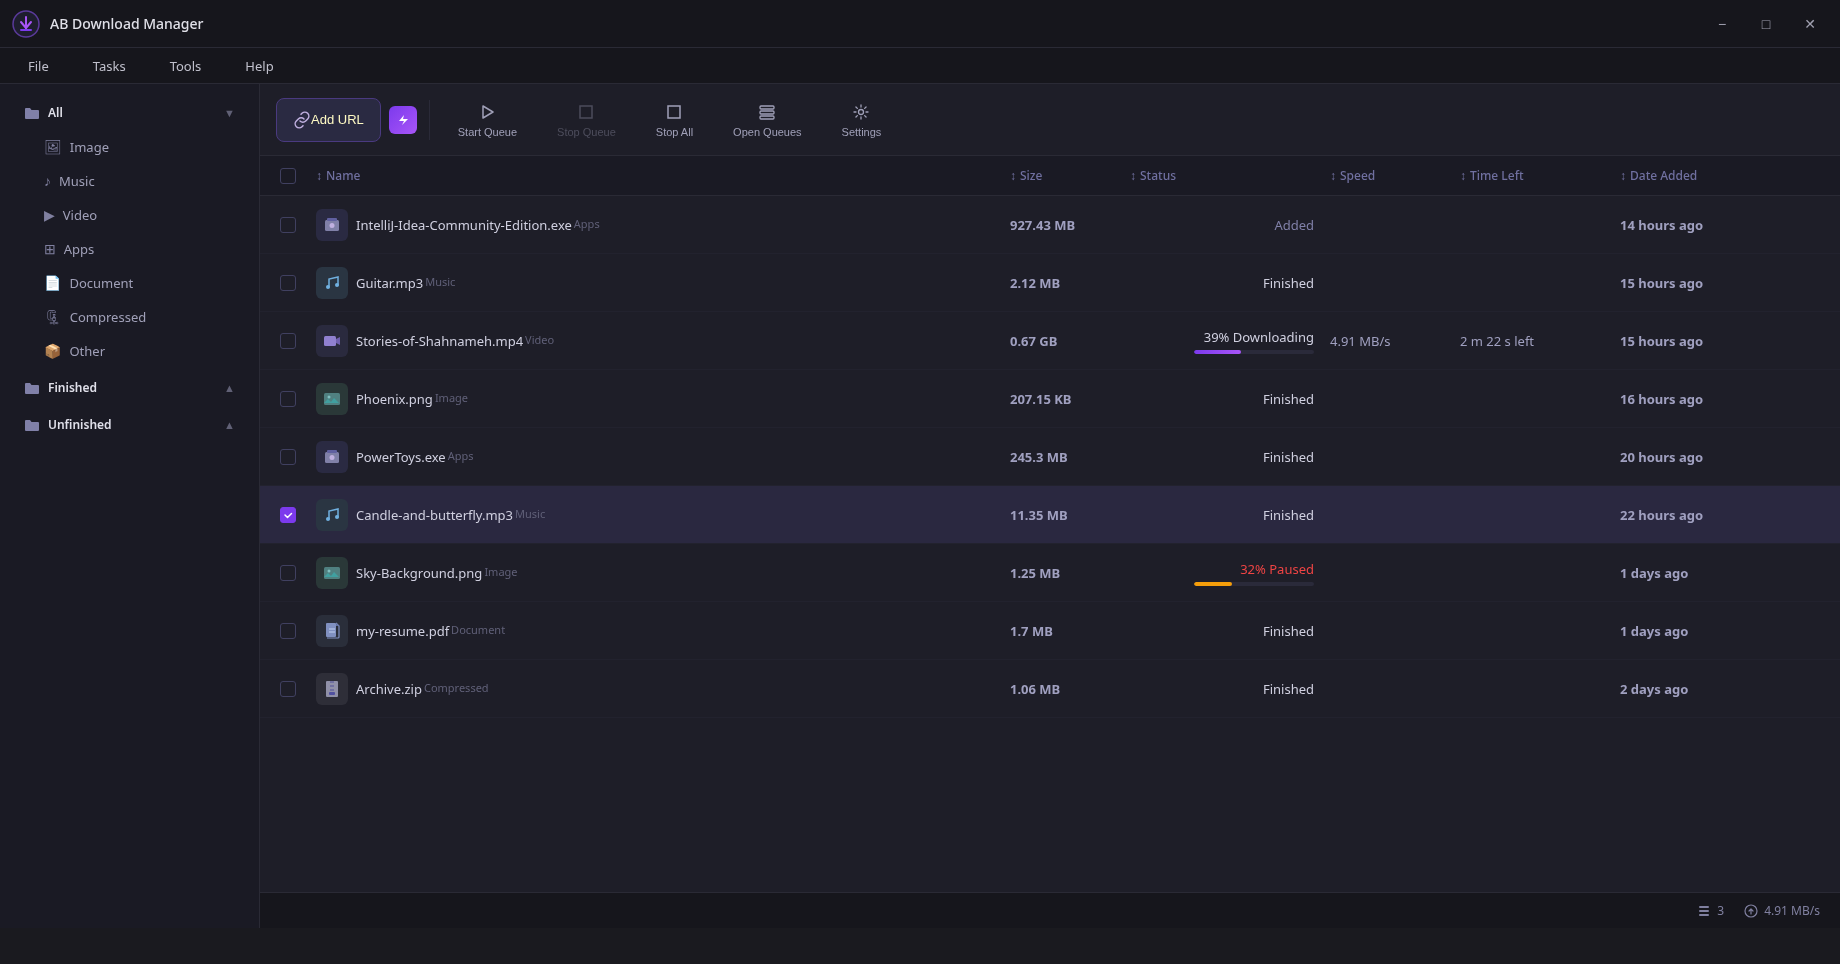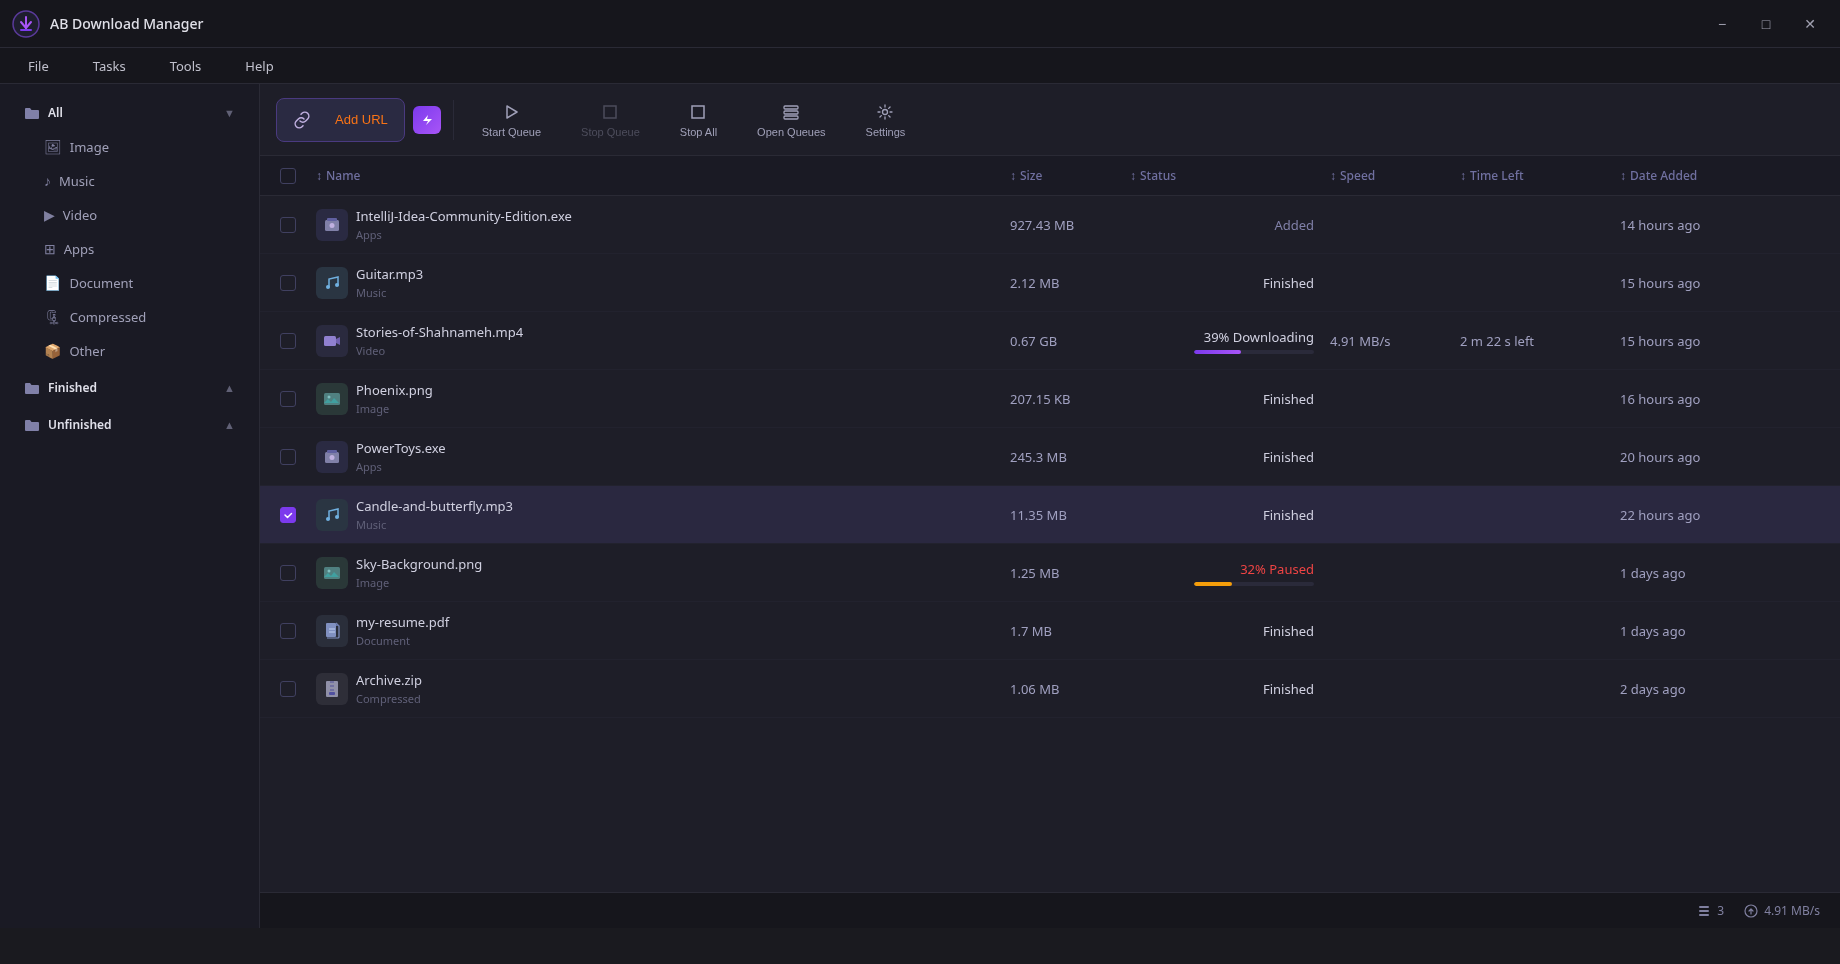--- a/index.html
+++ b/index.html
@@ -167,26 +167,26 @@
       cursor: pointer;
       border-radius: 6px;
       min-width: 64px;
     }
     .toolbar-btn.disabled { opacity: 0.35; cursor: not-allowed; }
     .toolbar-btn .btn-icon { font-size: 20px; }
     .toolbar-btn .btn-label { font-size: 11px; }
     .add-url-btn {
       display: flex;
       align-items: center;
-      gap: 24px;
+      gap: 0;
       padding: 8px 16px;
       background: #2a2a42;
       border: 1px solid #4a3a80;
       border-radius: 8px;
-      color: #f97316;
+      color: #fef9c3;
       cursor: pointer;
       font-size: 13px;
       height: 44px;
     }
     .add-url-icon-wrap {
       background: linear-gradient(135deg, #7c3aed, #a855f7);
       border-radius: 6px;
       width: 28px;
       height: 28px;
       display: flex;
@@ -247,21 +247,21 @@
     .file-type-icon {
       width: 32px;
       height: 32px;
       border-radius: 6px;
       display: flex;
       align-items: center;
       justify-content: center;
       font-size: 16px;
       flex-shrink: 0;
     }
-    .file-info { display: flex; flex-direction: column; gap: 2px; }
+    .file-info { display: flex; flex-direction: row; gap: 2px; }
     .file-name { color: #d0d0e0; font-size: 13px; }
     .file-category { color: #606078; font-size: 11px; }
     .status-cell { flex-direction: column; align-items: flex-end; gap: 4px; }
     .status-text { font-size: 13px; }
     .status-finished { color: #d0d0e0; }
     .status-added { color: #8080a8; }
     .status-downloading { color: #d0d0e0; }
     .status-paused { color: #ef4444; }
     .progress-bar {
       width: 120px;
@@ -275,21 +275,21 @@
       background: linear-gradient(90deg, #7c3aed, #a855f7);
       border-radius: 2px;
     }
     .progress-fill-yellow {
       height: 100%;
       background: #f59e0b;
       border-radius: 2px;
     }
     .speed-text { color: #a0a0c0; font-size: 13px; }
     .time-text { color: #a0a0c0; font-size: 13px; }
-    .date-text { color: #a0a0c0; font-size: 13px; }
+    .date-text { color: #a0a0c0; font-size: 13px; font-weight: bold; }
     .checkbox-cell { display: flex; justify-content: center; }
     .custom-checkbox {
       width: 16px;
       height: 16px;
       border: 1.5px solid #404060;
       border-radius: 3px;
       cursor: pointer;
       display: flex;
       align-items: center;
       justify-content: center;

